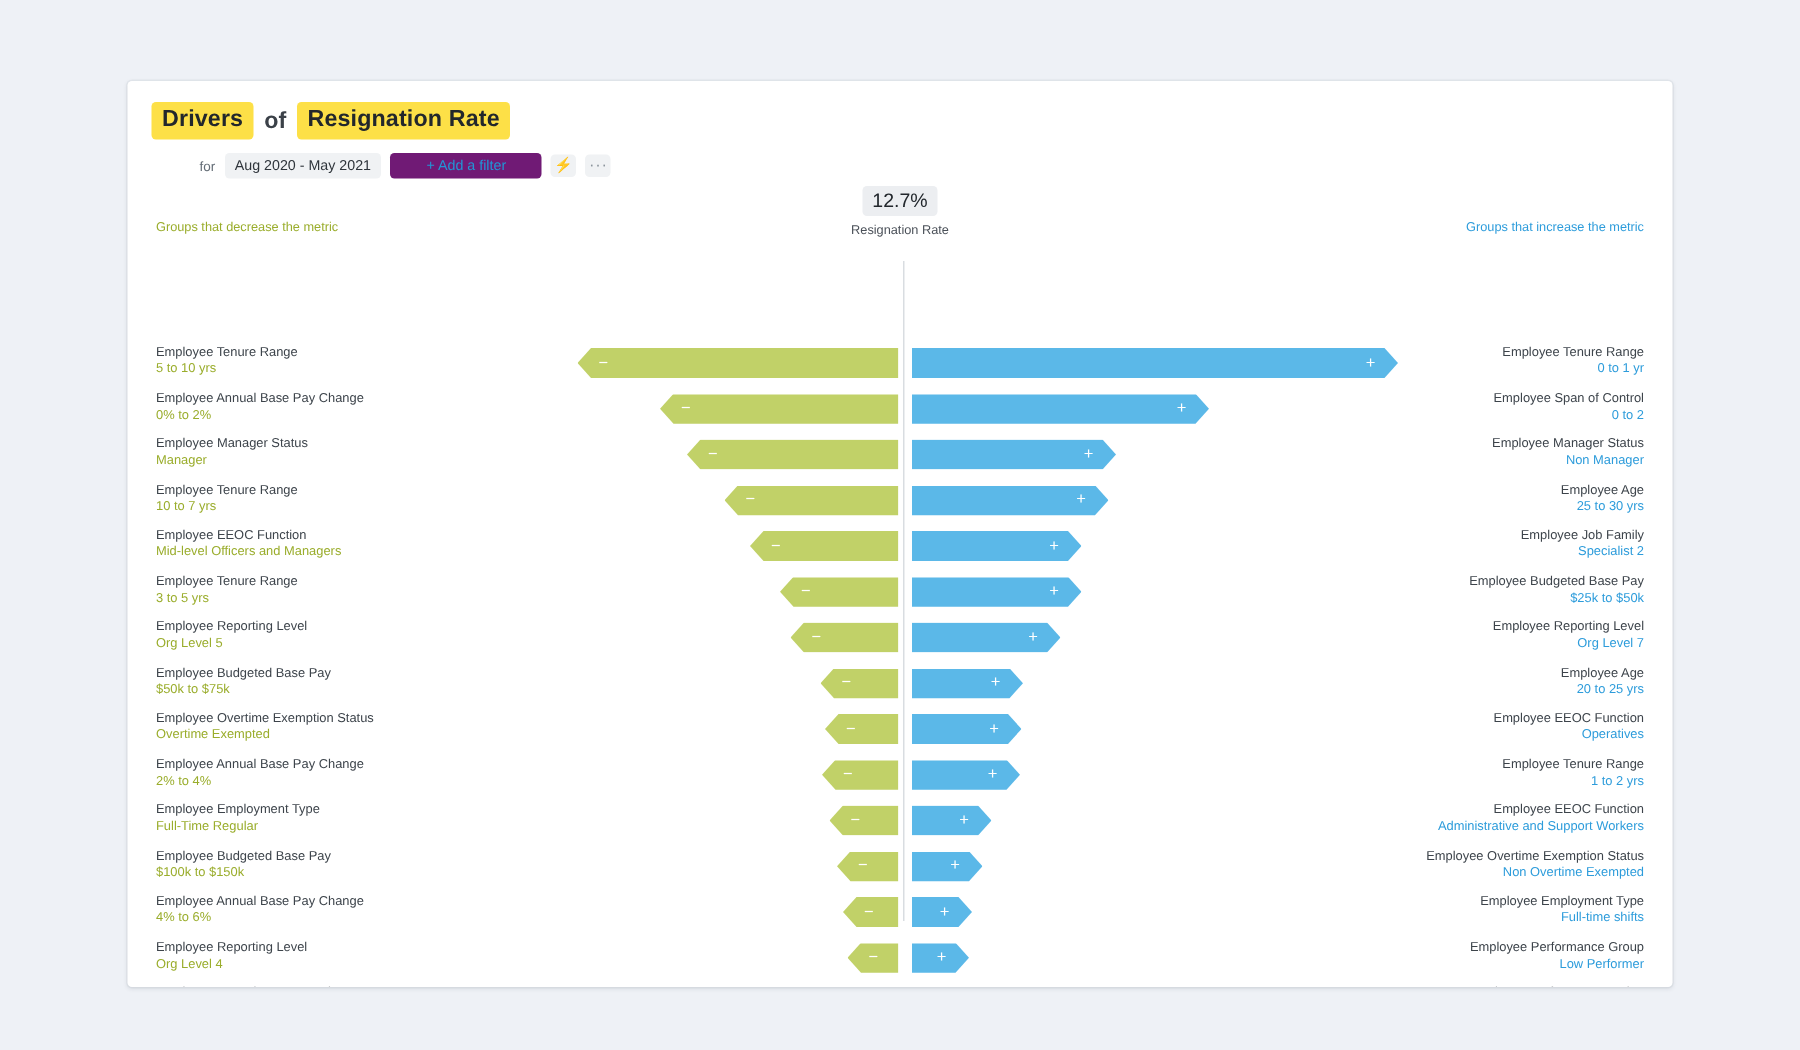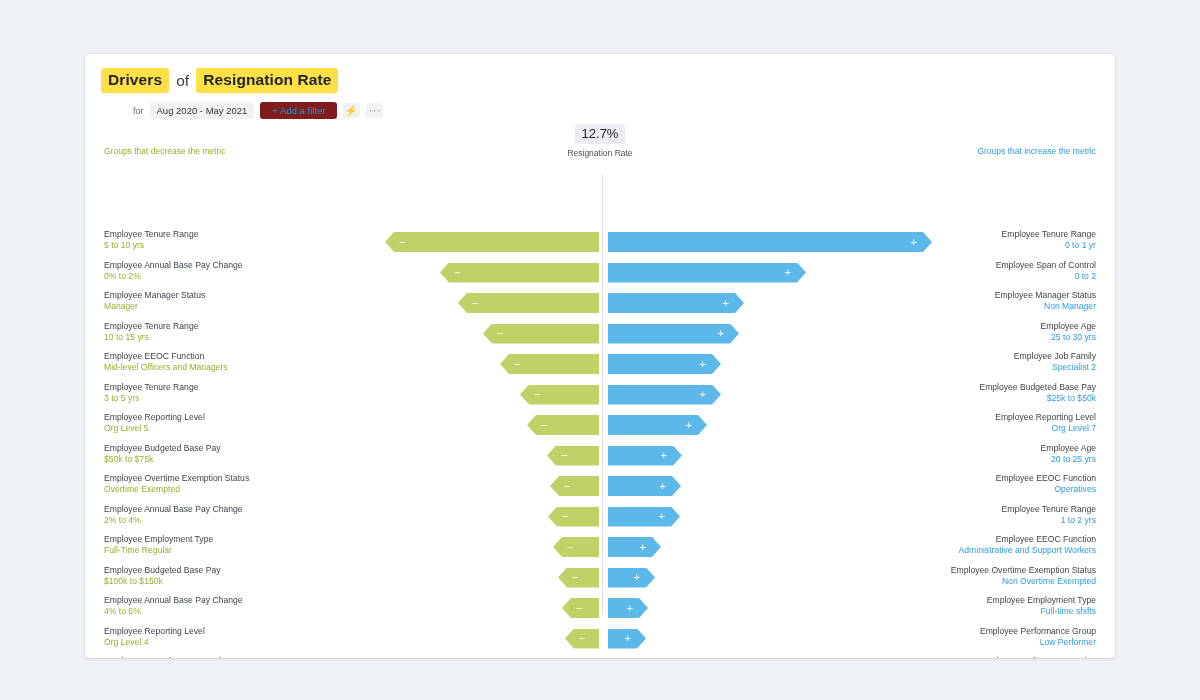--- a/index.html
+++ b/index.html
@@ -27,35 +27,35 @@
   .title-line {
     display: flex; align-items: center; gap: 6px;
     font-size: 15.5px; color: #24292e; font-weight: 600;
     letter-spacing: .1px;
   }
   .chip-title {
     background: #fde047; border-radius: 3px;
     padding: 3px 7px 4px 7px; color: #22272c;
     white-space: nowrap;
   }
-  .title-of { color: #3b4148; font-weight: 400; padding: 0 1px; }
+  .title-of { color: #3b4148; font-weight: 700; padding: 0 1px; }
 
   .filter-line {
     display: flex; align-items: center; gap: 6px;
     margin-top: 9px; font-size: 9.5px; color: #5c6670;
   }
   .for-lbl { color: #646d76; font-size: 9px; margin-left: 32px; }
   .chip-date {
     background: #f0f2f4; border-radius: 3px;
     padding: 3px 7px; color: #2f353b; font-size: 9.5px;
     white-space: nowrap;
   }
   .chip-addfilter {
-    background: #7f1d1d; border-radius: 3px;
-    padding: 3px 12px; color: #2196d6; font-size: 9.5px;
+    background: #701a75; border-radius: 3px;
+    padding: 3px 24px; color: #2196d6; font-size: 9.5px;
     white-space: nowrap; font-weight: 500; text-align: center;
   }
   .chip-sq {
     background: #f0f2f4; border-radius: 3px;
     width: 17px; height: 15px;
     display: flex; align-items: center; justify-content: center;
     color: #2c3238; font-size: 10px; line-height: 1;
   }
   .chip-sq.dots { color: #8b949c; font-size: 11px; letter-spacing: .5px; }
 
@@ -203,21 +203,21 @@
         <div class="bar bar-neg" style="width: 141px; left: 373px; top: 5px;">
           <span class="sign">−</span>
         </div>
         <div class="bar bar-pos" style="width: 136px; left: 523px; top: 5px;">
           <span class="sign">+</span>
         </div>
       </div>
       <div class="row" style="top: 149.5px;">
         <div class="lbl lbl-left">
           <span class="attr">Employee Tenure Range</span>
-          <span class="val">10 to 15 yrs</span>
+          <span class="val">10 to 7 yrs</span>
         </div>
         <div class="lbl lbl-right">
           <span class="attr">Employee Age</span>
           <span class="val">25 to 30 yrs</span>
         </div>
         <div class="bar bar-neg" style="width: 116px; left: 398px; top: 5px;">
           <span class="sign">−</span>
         </div>
         <div class="bar bar-pos" style="width: 131px; left: 523px; top: 5px;">
           <span class="sign">+</span>

